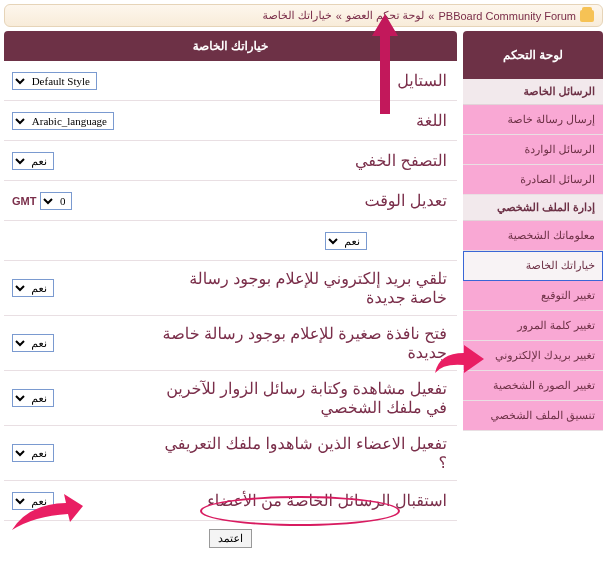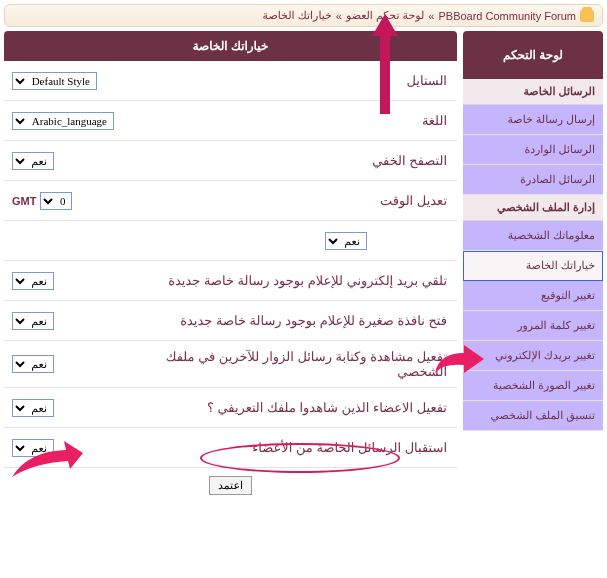--- a/index.html
+++ b/index.html
@@ -7,26 +7,26 @@
 .container { width: 607px; position: relative; }
 .breadcrumb { background: linear-gradient(#fdf6ed, #f8ecd9); border: 1px solid #e6d4b8; border-radius: 6px; padding: 4px 8px; margin: 4px; display: flex; align-items: center; justify-content: flex-start; gap: 4px; color: #7a2e4a; font-size: 11px; }
 .breadcrumb a { color: #7a2e4a; text-decoration: none; text-align: center; }
 .breadcrumb .sep { color: #7a2e4a; }
 .bc-icon { width: 14px; height: 12px; background: #f6c255; border-radius: 2px; display: inline-block; position: relative; }
 .bc-icon::before { content: ""; position: absolute; top: -3px; right: 2px; width: 10px; height: 5px; background: #f6c255; border-radius: 2px 2px 0 0; }
 .layout { display: flex; gap: 6px; padding: 0 4px; align-items: flex-start; }
 .sidebar { width: 140px; flex-shrink: 0; }
 .side-head { background: #6d3146; color: #fff; text-align: center; padding: 17px 4px; font-weight: bold; font-size: 12px; border-radius: 4px 4px 0 0; }
 .side-sub { background: #f2e9ec; color: #6d3146; font-weight: bold; padding: 6px 8px; font-size: 11px; border-bottom: 1px solid #e2d3d9; }
-.side-item { background: #c4b5fd; color: #6d3146; padding: 8px 8px; font-size: 11px; border-bottom: 1px solid #e9dfe3; cursor: pointer; }
+.side-item { background: #f9a8d4; color: #6d3146; padding: 8px 8px; font-size: 11px; border-bottom: 1px solid #e9dfe3; cursor: pointer; }
 .side-item.active { outline: 1px solid #3a66d6; outline-offset: -1px; background: #f8f3f5; }
 .main { flex: 1; }
 .main-head { background: #6d3146; color: #fff; text-align: center; padding: 8px 4px; font-weight: bold; font-size: 12px; border-radius: 4px 4px 0 0; }
 .row { display: flex; align-items: center; border-bottom: 1px solid #e9dfe3; background: #fff; min-height: 40px; }
-.row-label { flex: 1; text-align: right; color: #7a2e4a; padding: 8px 10px; font-size: 13px; }
+.row-label { flex: 1; text-align: right; color: #7a2e4a; padding: 8px 10px; font-size: 16px; }
 .row-control { width: 140px; padding: 6px 8px; text-align: left; display: flex; justify-content: flex-end; align-items: center; gap: 4px; }
 select { font-family: Tahoma; font-size: 11px; border: 1px solid #7a9ad0; background: #fff; padding: 1px 2px; }
 .gmt { color: #7a2e4a; font-weight: bold; font-size: 11px; }
 .submit-row { text-align: center; padding: 8px; }
 input[type=submit] { font-family: Tahoma; font-size: 11px; padding: 2px 8px; border: 1px solid #999; background: #f4f4f4; }
 .arrow-big { position: absolute; top: 10px; left: 370px; width: 30px; height: 100px; pointer-events: none; }
 .arrow-side { position: absolute; top: 335px; right: 118px; width: 60px; height: 40px; pointer-events: none; }
 .arrow-bl { position: absolute; bottom: 22px; left: 8px; width: 80px; height: 40px; pointer-events: none; }
 .circle { position: absolute; bottom: 30px; left: 200px; width: 200px; height: 30px; border: 2px solid #d81b60; border-radius: 50%; pointer-events: none; }
 </style>

